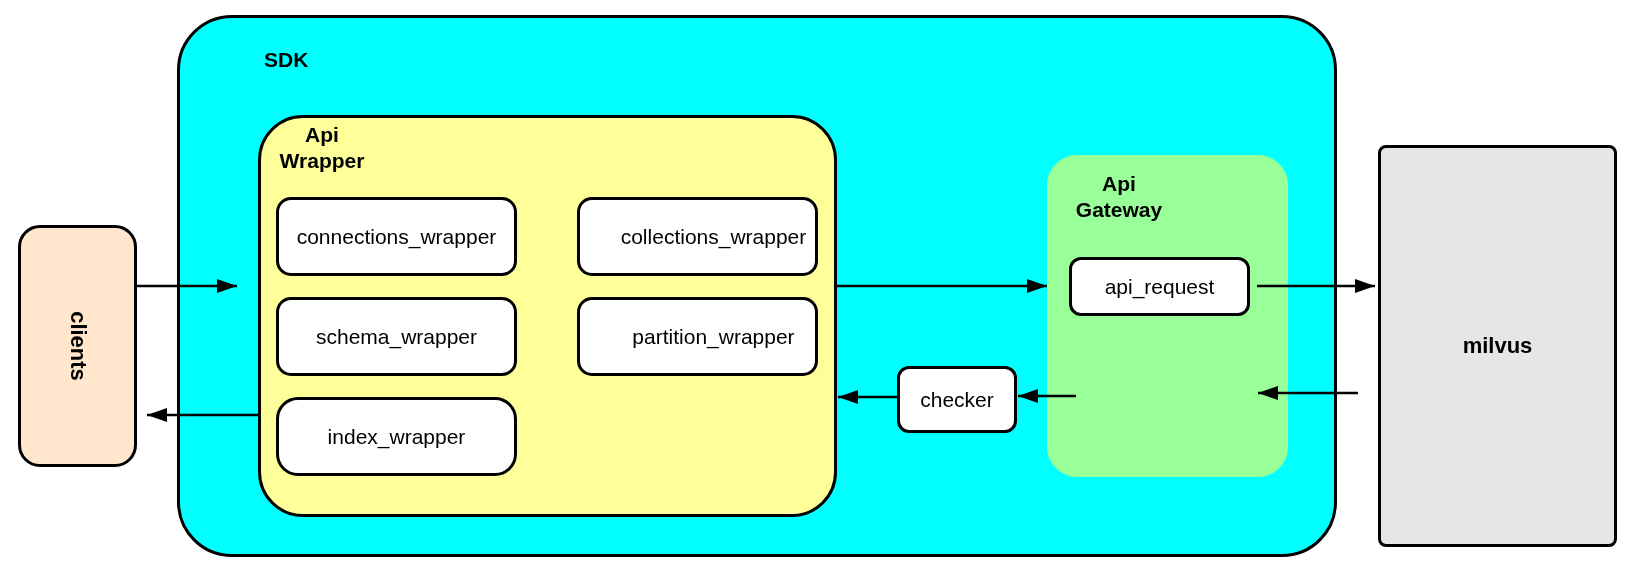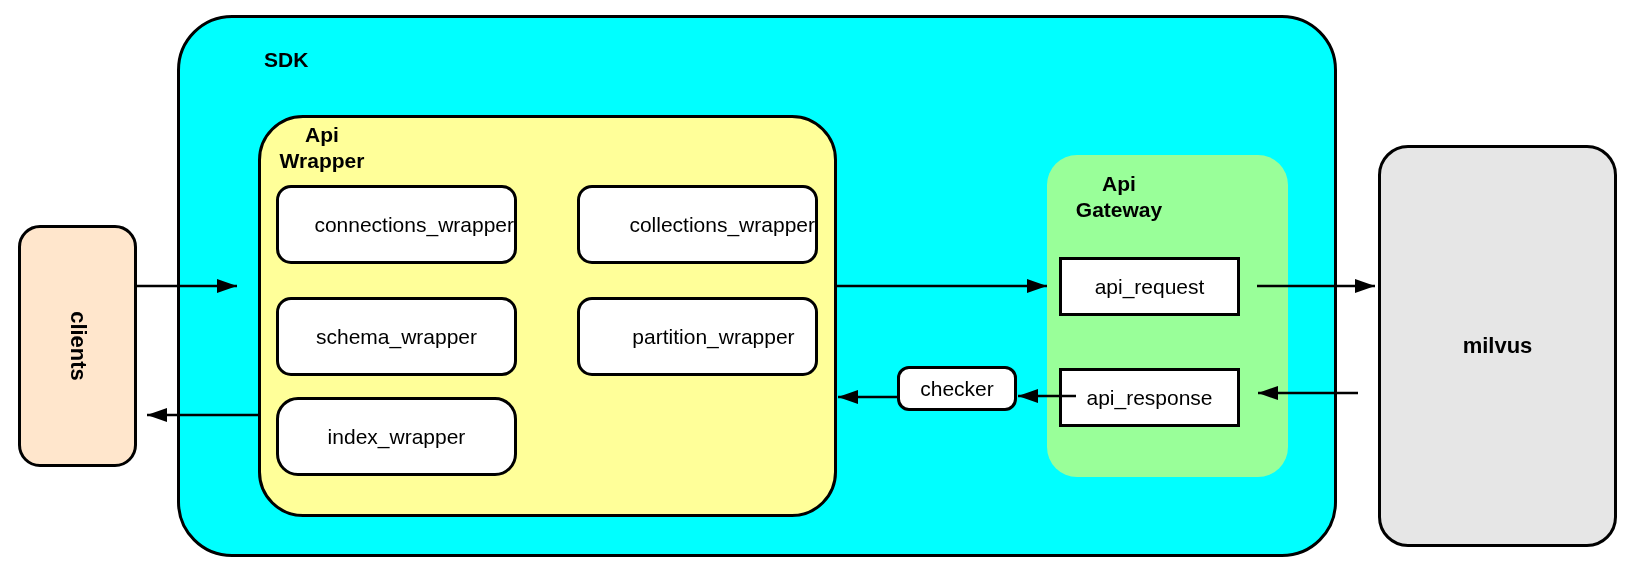--- a/index.html
+++ b/index.html
@@ -29,44 +29,44 @@
     background:var(--api-wrapper-fill,#ffff99); border-radius:45px;
   }
   .api-wrapper > .corner-label { left:6px; top:4px; width:110px; text-align:center; white-space:pre-line; }
 
   .wbox {
     position:absolute; width:241px; height:79px; box-sizing:border-box;
     background:var(--box-fill,#ffffff); border:3px solid var(--stroke,#000); border-radius:15px;
     display:flex; align-items:center; justify-content:center; font-size:21px;
   }
   .col1 { left:15px; } .col2 { left:316px;padding-left:32px; }
-  .row1 { top:67px;justify-content:flex-end; } .row2 { top:179px; } .row3 { top:279px;border-radius:22px; }
+  .row1 { top:79px; } .row2 { top:179px; } .row3 { top:279px;border-radius:22px; }
 
   .api-gateway {
     left:867px; top:137px; width:241px; height:322px;
     background:var(--api-gateway-fill,#99ff99); border-radius:30px;
   }
   .api-gateway > .corner-label { left:12px; top:16px; width:120px; text-align:center; white-space:pre-line; }
   .gbox {
-    position:absolute; left:12px; width:181px; height:59px; box-sizing:border-box;
-    background:var(--box-fill,#ffffff); border:3px solid var(--stroke,#000); border-radius:0;
+    position:absolute; left:22px; width:181px; height:59px; box-sizing:border-box;
+    background:var(--box-fill,#ffffff); border:3px solid var(--stroke,#000); border-radius:12px;
     display:flex; align-items:center; justify-content:center; font-size:21px;
   }
   .gbox.request { top:102px; }
   .gbox.response { top:213px; }
 
   .checker {
-    left:717px; top:348px; width:120px; height:45px;
+    left:717px; top:348px; width:120px; height:67px;
     background:var(--box-fill,#ffffff); border-radius:12px;
     display:flex; align-items:center; justify-content:center; font-size:21px;
   }
 
   .milvus {
     left:1378px; top:145px; width:239px; height:402px;
-    background:var(--milvus-fill,#e6e6e6); border-radius:30px;
+    background:var(--milvus-fill,#e6e6e6); border-radius:8px;
     display:flex; align-items:center; justify-content:center;
     font-weight:bold; font-size:22px;
   }
 
   svg.arrows { position:absolute; left:0; top:0; z-index:10; pointer-events:none; }
   svg.arrows line { stroke:var(--stroke,#000); stroke-width:2.5; }
 </style>
 </head>
 <body>
 
@@ -102,23 +102,20 @@
     <div class="node bordered checker">
       <span>checker</span>
     </div>
 
     <div class="node api-gateway">
       <div class="corner-label">Api
 Gateway</div>
       <div class="gbox request">
         <span>api_request</span>
       </div>
-      <div class="gbox response">
-        <span>api_response</span>
-      </div>
     </div>
   </div>
 
   <div class="node bordered milvus">
     <span>milvus</span>
   </div>
 
   <svg class="arrows" width="1634" height="574" viewBox="0 0 1634 574" xmlns="http://www.w3.org/2000/svg">
     <defs>
       <marker id="ah" markerUnits="userSpaceOnUse" markerWidth="22" markerHeight="16" refX="20" refY="7" orient="auto">

